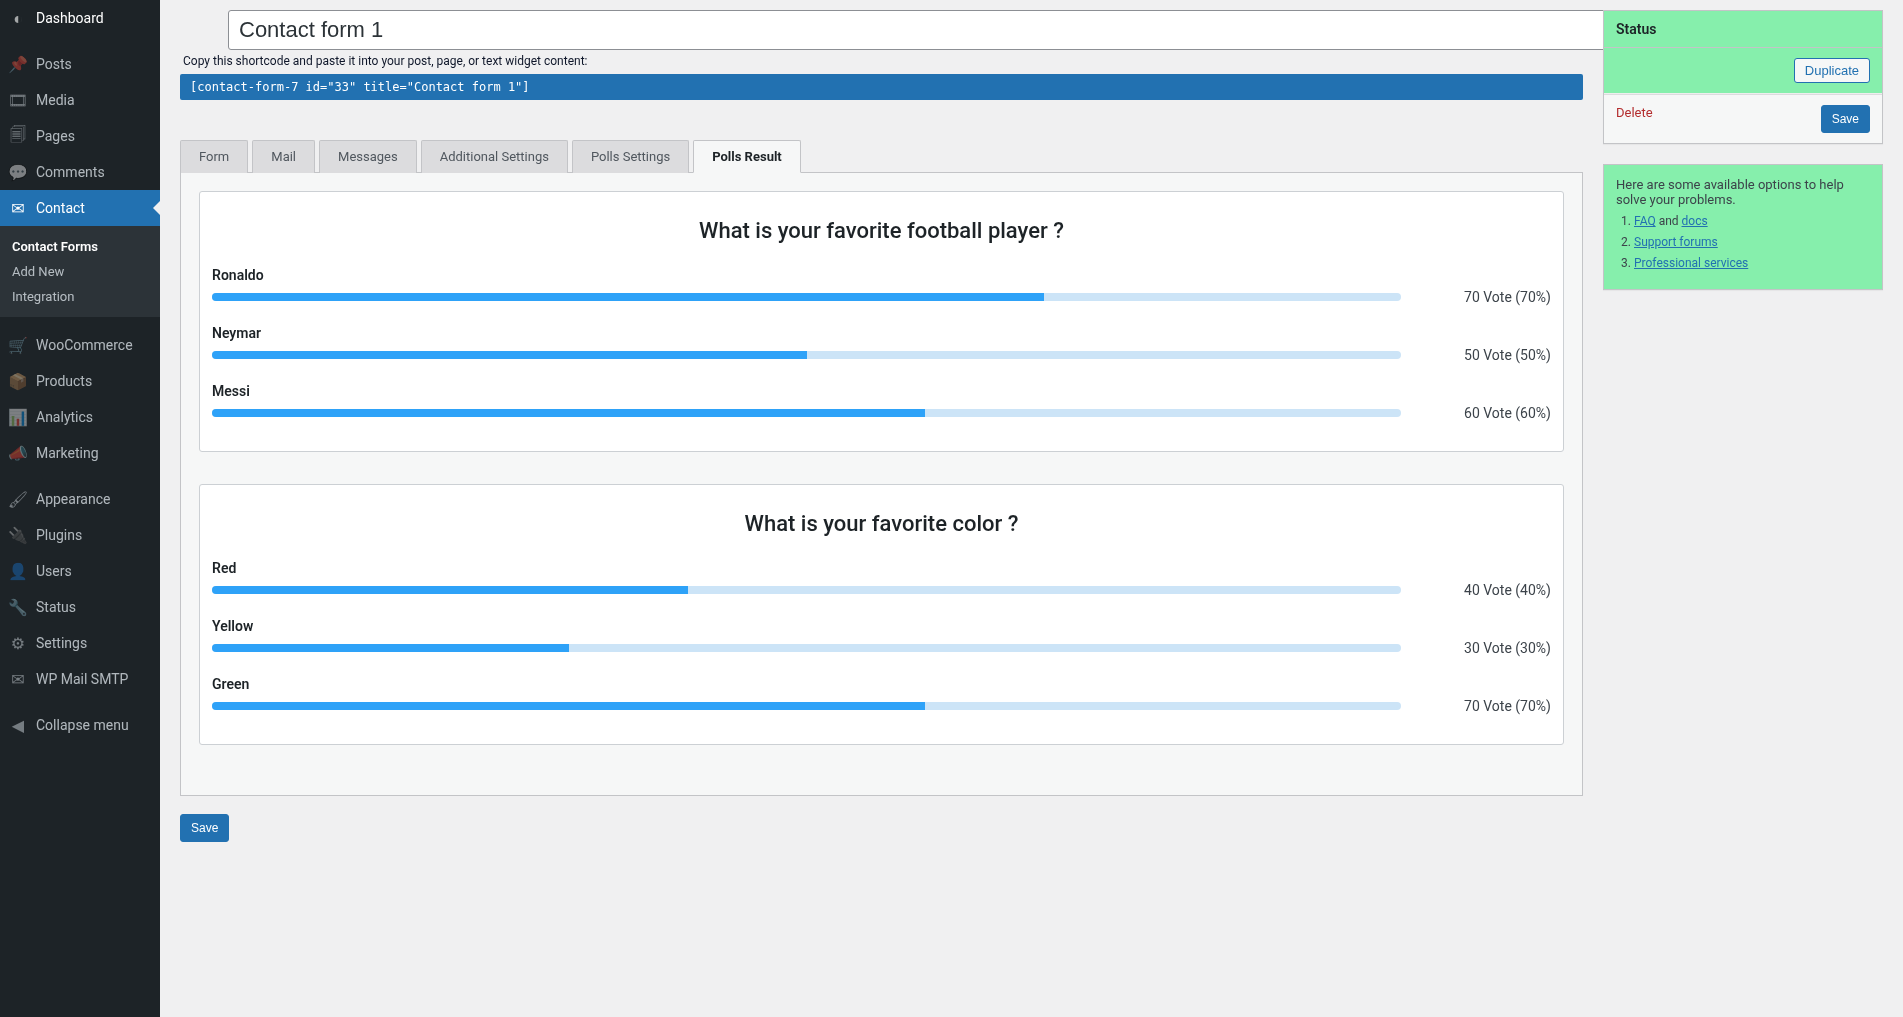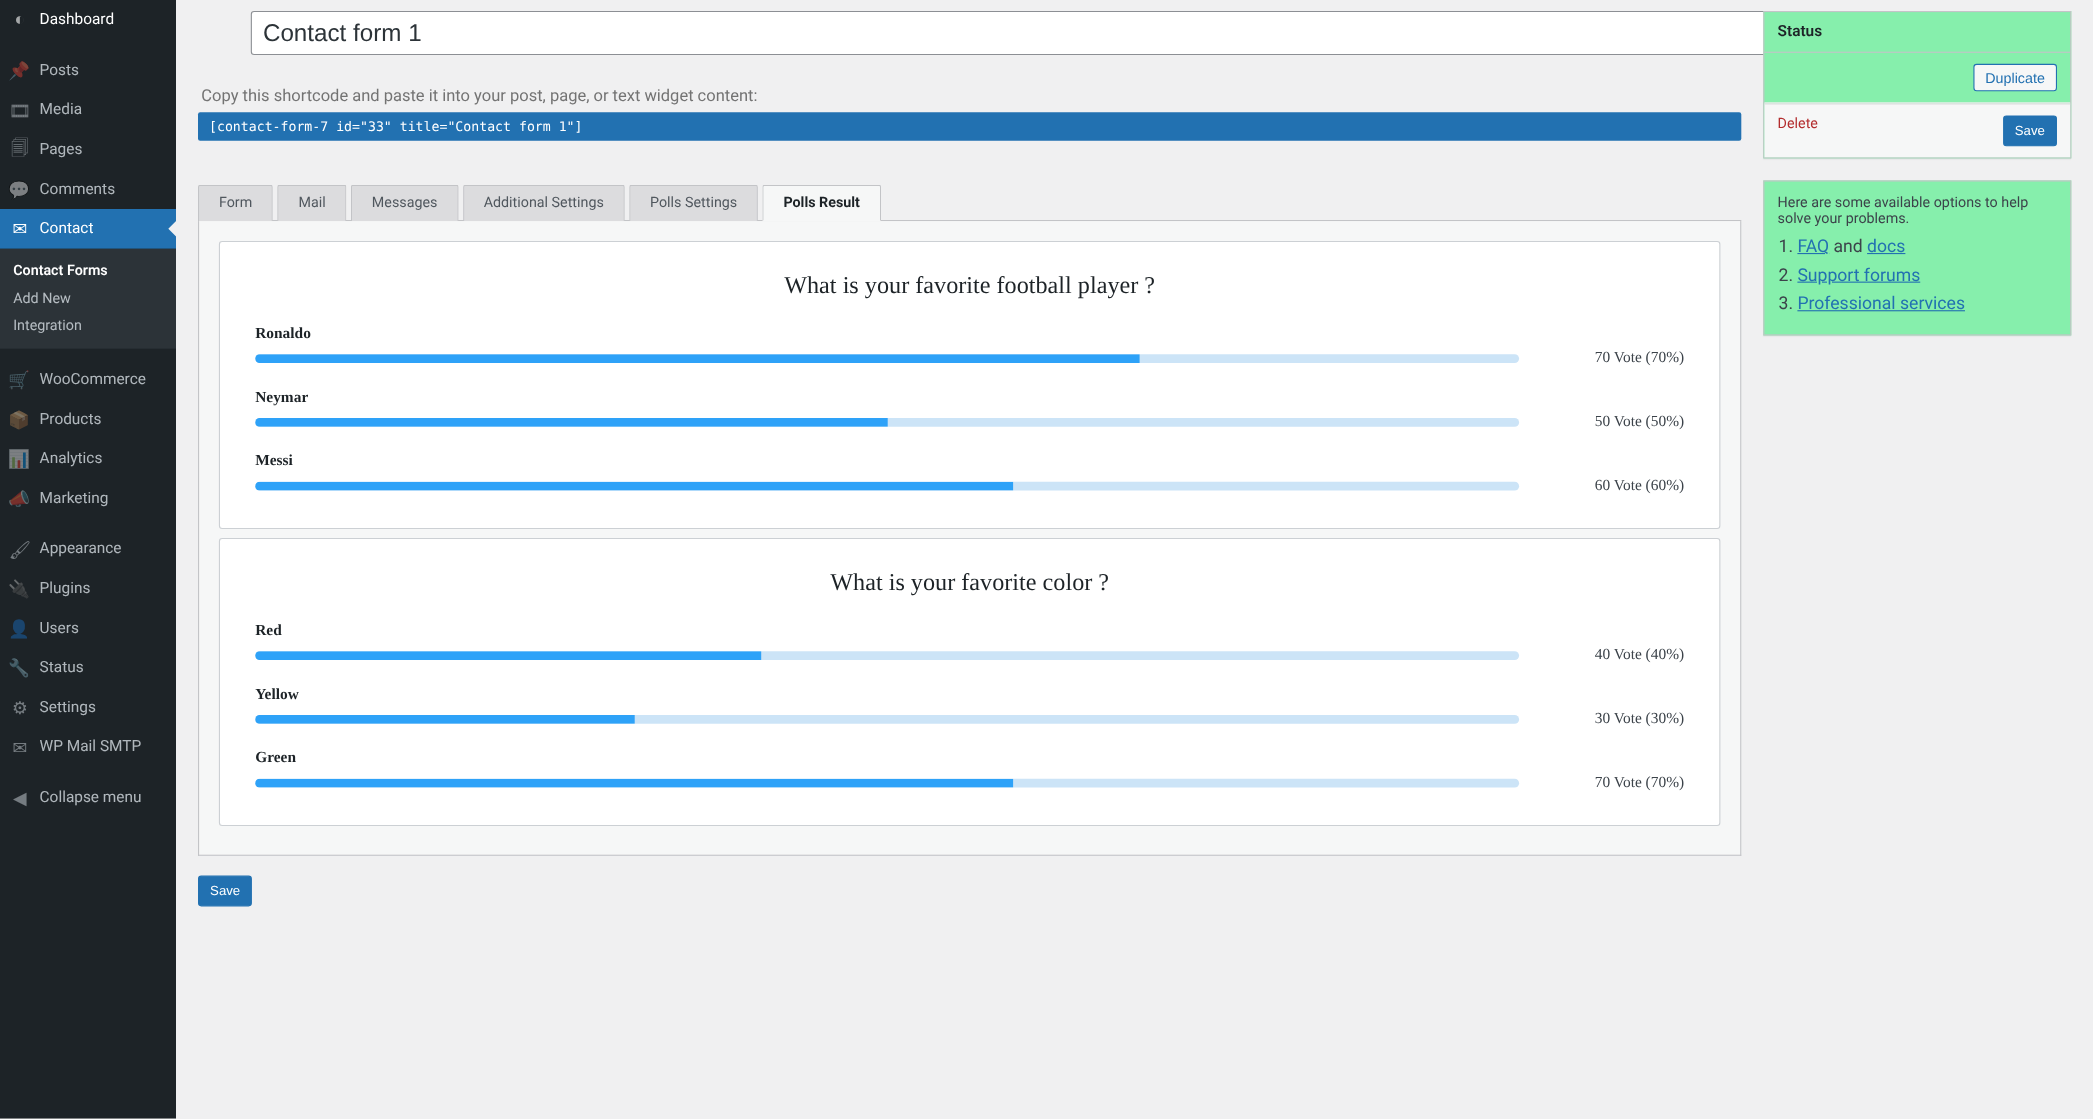--- a/index.html
+++ b/index.html
@@ -14,45 +14,45 @@
     .sidebar-item.active-parent .icon { opacity: 1; }
     .sidebar-item.active-parent::after { content: ""; position: absolute; right: -1px; top: 50%; transform: translateY(-50%); border: 8px solid transparent; border-right-color: #f0f0f1; }
     .sidebar-sub { background: #2c3338; padding: 8px 0; }
     .sidebar-sub .sub-item { padding: 5px 12px; color: rgba(240,246,252,.7); cursor: pointer; font-size: 13px; }
     .sidebar-sub .sub-item.current { color: #fff; font-weight: 600; }
     .sidebar-sep { height: 5px; background: transparent; margin: 5px 0 0 0; border-bottom: 1px solid transparent; }
     .main { flex: 1; padding: 10px 20px 20px 20px; display: flex; gap: 20px; }
     .content { flex: 1; min-width: 0; }
     .rightcol { width: 280px; flex-shrink: 0; }
     .title-input { width: 100%; font-size: 22px; padding: 4px 10px; border: 1px solid #8c8f94; background: #fff; border-radius: 3px; color: #2c3338; height: 40px; margin-left: 48px; }
-    .shortcode-hint { font-size: 15px; color: #737373; margin: 28px 3px 6px; }
+    .shortcode-hint { font-size: 12px; color: #0f172a; margin: 4px 3px 6px; }
     .shortcode-box { background: #2271b1; color: #fff; padding: 6px 10px; font-family: Consolas, Monaco, monospace; font-size: 12px; border-radius: 2px; word-break: break-all; }
     .tabs { display: flex; margin-top: 40px; border-bottom: 1px solid #c3c4c7; }
     .tab { padding: 8px 18px; background: #dcdcde; border: 1px solid #c3c4c7; border-bottom: none; margin-right: 4px; color: #50575e; cursor: pointer; font-size: 13px; border-top-left-radius: 2px; border-top-right-radius:2px; margin-bottom: -1px; }
     .tab.active { background: #f6f7f7; color: #1d2327; font-weight: bold; border-bottom: 1px solid #f6f7f7; }
     .tab-panel { background: #f6f7f7; border: 1px solid #c3c4c7; border-top: none; padding: 18px; }
-    .poll-card { background: #fff; border: 1px solid #ccd0d4; border-radius: 3px; padding: 20px 32px; margin-bottom: 8px; font-family: Liberation Serif, serif; }
+    .poll-card { background: #fff; border: 1px solid #ccd0d4; border-radius: 3px; padding: 20px 12px; margin-bottom: 32px; }
     .poll-question { text-align: center; font-size: 22px; color: #1d2327; font-weight: 500; margin: 6px 0 14px; }
     .poll-row { padding-top: 10px; }
     .poll-label { font-size: 14px; font-weight: 600; color: #1d2327; margin-bottom: 6px; }
     .poll-bar-line { display: flex; align-items: center; margin-bottom: 10px; }
     .bar-track { flex: 1; height: 8px; background: #cce4f7; border-radius: 4px; overflow: hidden; }
     .bar-fill { height: 100%; background: #2ea2f8; }
     .bar-text { min-width: 150px; text-align: right; font-size: 14px; color: #3c434a; }
     .save-btn-bottom { margin-top: 18px; }
     .button { display: inline-block; padding: 6px 10px; border: 1px solid #2271b1; border-radius: 3px; font-size: 12px; cursor: pointer; background: #f6f7f7; color: #2271b1; }
     .button.primary { background: #2271b1; color: #fff; }
     .box { background: #86efac; border: 1px solid #c3c4c7; box-shadow: 0 1px 1px rgba(0,0,0,.04); margin-bottom: 20px; }
     .box h2 { font-size: 14px; font-weight: 600; padding: 10px 12px; border-bottom: 1px solid #c3c4c7; color:#1d2327; }
     .box .box-body { padding: 12px; font-size: 13px; color: #3c434a; }
     .status-actions { display: flex; justify-content: flex-end; padding: 10px 12px; border-bottom: 1px solid #eee; }
     .status-footer { display: flex; justify-content: space-between; align-items: flex-start; padding: 10px 12px; background: #f6f7f7; border-top: 1px solid #dcdcde; }
     .delete-link { color: #b32d2e; cursor: pointer; }
     .help-list { padding-left: 18px; }
-    .help-list li { margin: 7px 0; font-size: 16px; }
+    .help-list li { margin: 7px 0; font-size: 12px; }
     .help-list a, .inline-link { color: #2271b1; text-decoration: underline; cursor: pointer; }
     .duplicate-btn { background:#f6f7f7; border:1px solid #2271b1; color:#2271b1; padding:4px 10px; border-radius:3px; font-size:13px; cursor:pointer; }
   </style>
 </head>
 <body>
 
 <div class="layout">
   <nav class="sidebar">
     <div class="sidebar-item top">
       <span class="icon">◐</span>

